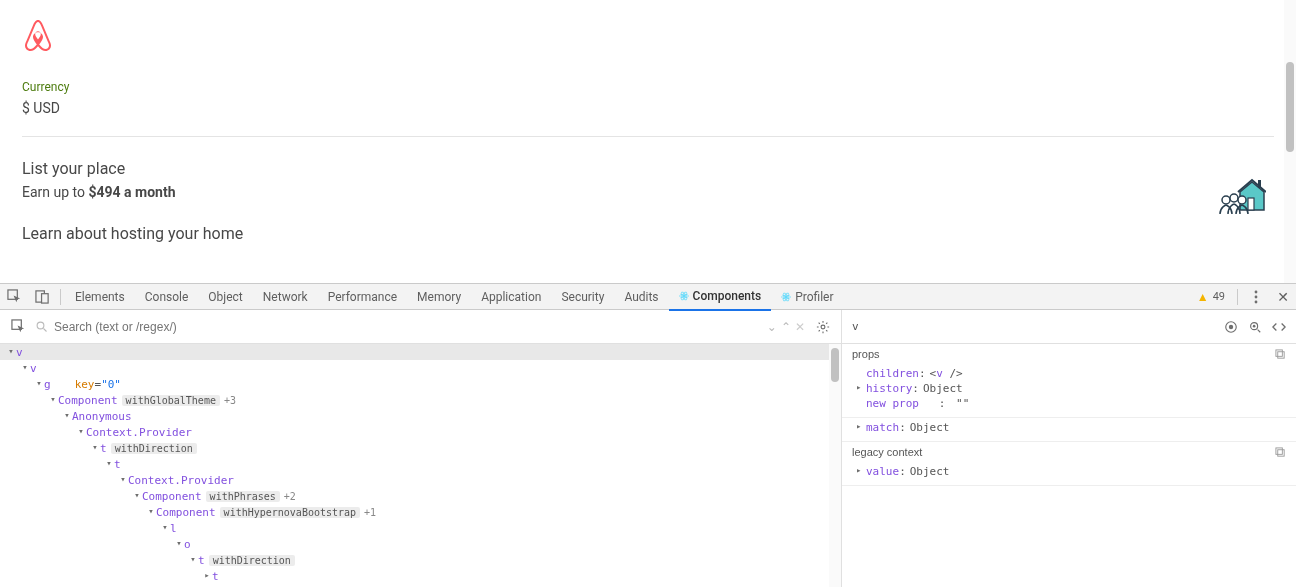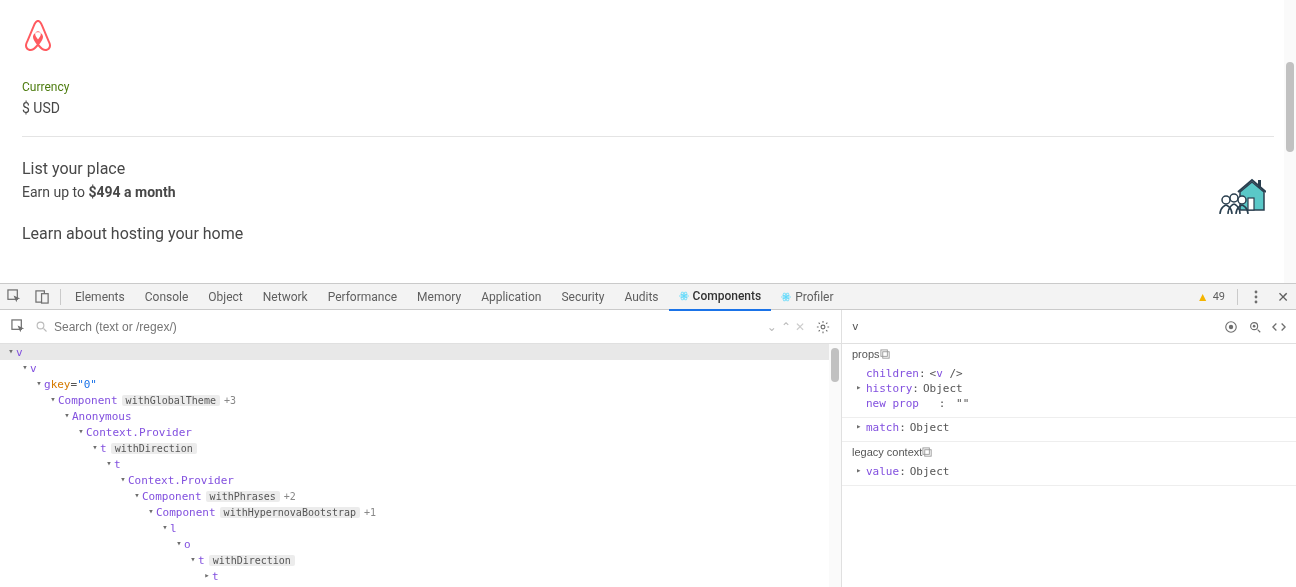--- a/index.html
+++ b/index.html
@@ -49,32 +49,32 @@
 .panels { display: flex; height: calc(587px - 283px - 27px - 34px); }
 
 
 .tree-panel { width: 842px; border-right: 1px solid #e0e0e0; background: #fff; position: relative; overflow: hidden; }
 .tree-row { display: flex; align-items: center; height: 16px; font-family: Menlo, Consolas, monospace; font-size: 11px; white-space: nowrap; padding-right: 8px; cursor: default; }
 .tree-row.selected { background: #e8e8e8; }
 .tree-arrow { width: 10px; display: inline-flex; justify-content: center; color: #6e6e6e; font-size: 9px; transform: translateY(-1px); }
 .tree-arrow.open::before { content: "▾"; }
 .tree-arrow.closed::before { content: "▸"; }
 .node-name { color: #8250df; }
-.node-attr-key { color: #d67b00; }
+.node-attr-key { color: #d67b00; padding-left: 24px; }
 .node-attr-eq { color: #555; }
 .node-attr-val { color: #1a73e8; }
 .node-badge { background: #ececec; color: #555; padding: 0 4px; border-radius: 2px; margin-left: 4px; font-size: 10px; }
 .node-plus { color: #888; margin-left: 4px; font-size: 10px; }
 .tree-vscroll { position: absolute; right: 0; top: 0; width: 12px; height: 100%; background: #fafafa; }
 .tree-vscroll-thumb { position: absolute; right: 2px; top: 4px; width: 8px; height: 34px; background: #c1c1c1; border-radius: 4px; }
 
 
 .props-panel { flex: 1; overflow: auto; font-family: Menlo, Consolas, monospace; font-size: 11px; }
 .props-section { border-bottom: 1px solid #eee; }
-.props-section-header { display: flex; justify-content: flex-start; align-items: center; padding: 4px 10px; font-family: -apple-system, sans-serif; font-size: 11px; color: #555; }
+.props-section-header { display: flex; justify-content: space-between; align-items: center; padding: 4px 10px; font-family: -apple-system, sans-serif; font-size: 11px; color: #555; }
 .props-copy-icon { color: #999; font-size: 11px; }
 .props-body { padding: 2px 0 6px 0; }
 .prop-row { display: flex; align-items: flex-start; padding: 1px 10px 1px 14px; height: 15px; }
 .prop-expand { width: 10px; color: #6e6e6e; font-size: 9px; }
 .prop-key { color: #8250df; }
 .prop-colon { color: #555; margin: 0 4px 0 0; }
 .prop-val-obj { color: #555; }
 .prop-val-str { color: #555; }
 
 svg { display: block; }

